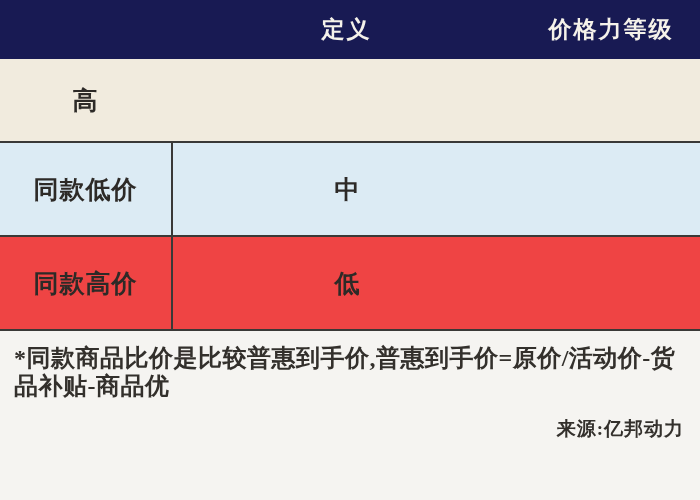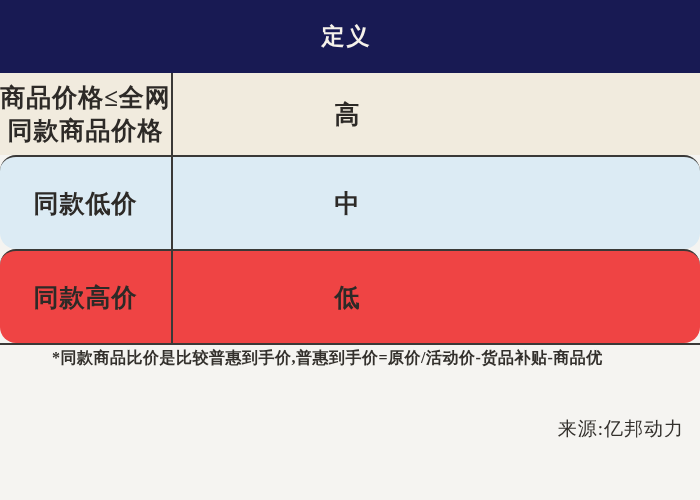--- a/index.html
+++ b/index.html
@@ -14,88 +14,87 @@
   .page{width:700px;height:500px;position:relative;}
 
   
   .price-table{
     position:absolute;top:0;left:0;width:700px;
     border-bottom:2px solid #3a3937;
   }
   .thead{
     display:grid;
     grid-template-columns:171px 351px 178px;
-    height:73px;
+    height:59px;
     background:#181a53;
     align-items:center;
   }
   .thead .cell{
     text-align:center;
     color:#f5f2ea;
     font-size:23px;
     font-weight:bold;
     letter-spacing:2px;
   }
   .trow{
     display:grid;
     grid-template-columns:171px 351px 178px;
     align-items:center;
   }
-  .trow + .trow{border-top:2px solid #3a3937;border-radius:16px;}
+  .trow + .trow{border-top:2px solid #3a3937;}
   .trow .cell{
     text-align:center;
     font-size:25px;
     font-weight:bold;
     letter-spacing:1px;
     height:100%;
     display:flex;align-items:center;justify-content:center;
   }
   .trow .cell + .cell{border-left:2px solid #3a3937;}
   .row-0{background:#f1ebde;height:82px;}
   .row-1{background:#dcebf4;height:92px;}
   .row-2{background:#ef4444;height:92px;}
 
   
   .footnote{
     position:absolute;
     top:344px;left:14px;right:14px;
-    font-size:16px;
+    font-size:24px;
     font-weight:bold;
     line-height:28px;
     color:#33302c;
     letter-spacing:0.5px;
-    margin-left:38px;
   }
 
   
   .source-block{
     position:absolute;
     right:16px;top:414px;
     text-align:left;
     font-size:19px;
-    font-weight:normal;
+    font-weight:bold;
     line-height:29px;
     color:#33302c;
     letter-spacing:1px;
   }
 </style>
 </head>
 <body>
 
 <div class="page">
 
   <div class="price-table">
 
     <div class="thead">
       <div class="cell"></div>
       <div class="cell">定义</div>
+      <div class="cell">价格力等级</div>
     </div>
 
     <div class="trow row-0">
-      <div class="cell">商品价格≤全网同款商品价格</div>
       <div class="cell">高</div>
     </div>
 
     <div class="trow row-1">
       <div class="cell">同款低价</div>
       <div class="cell">中</div>
     </div>
 
     <div class="trow row-2">
       <div class="cell">同款高价</div>

